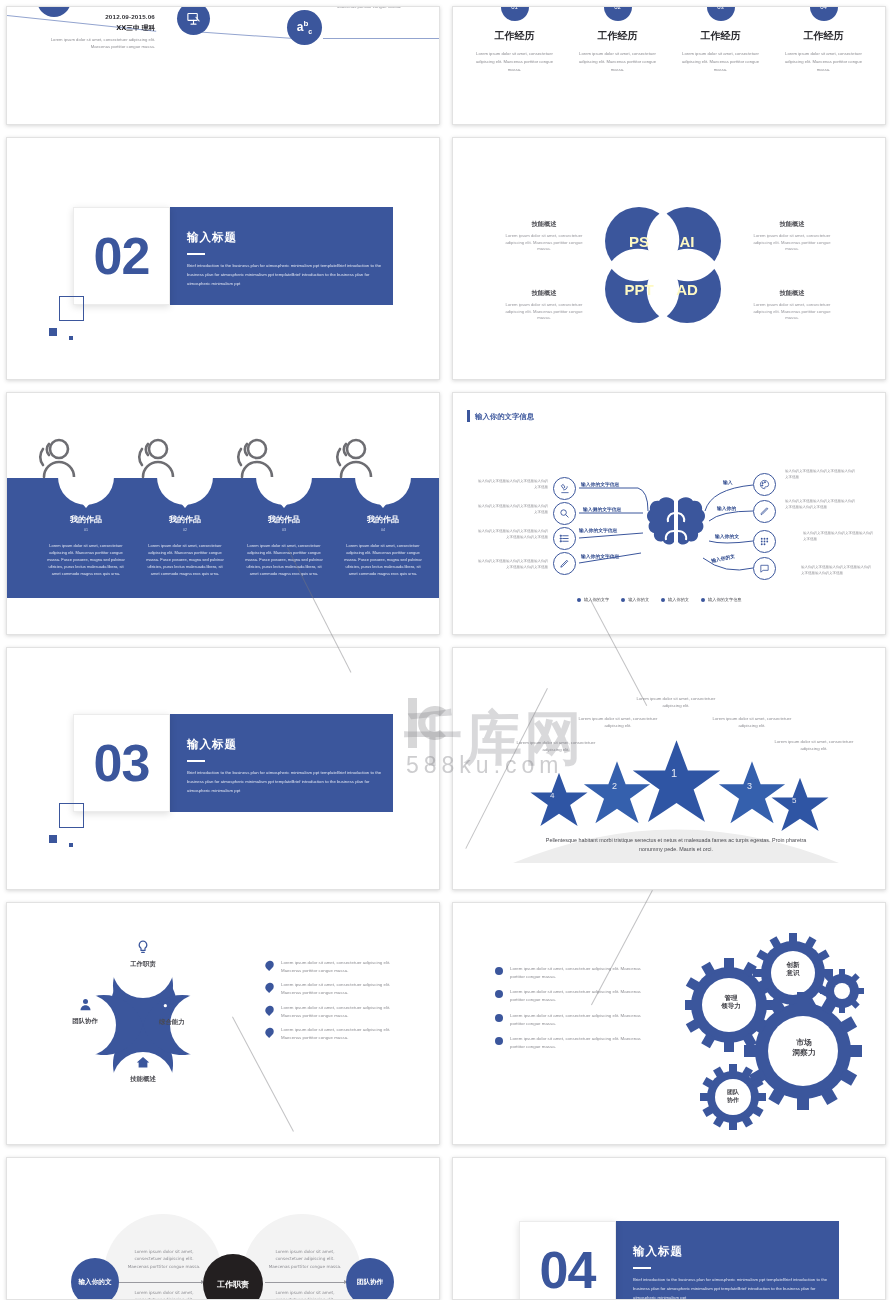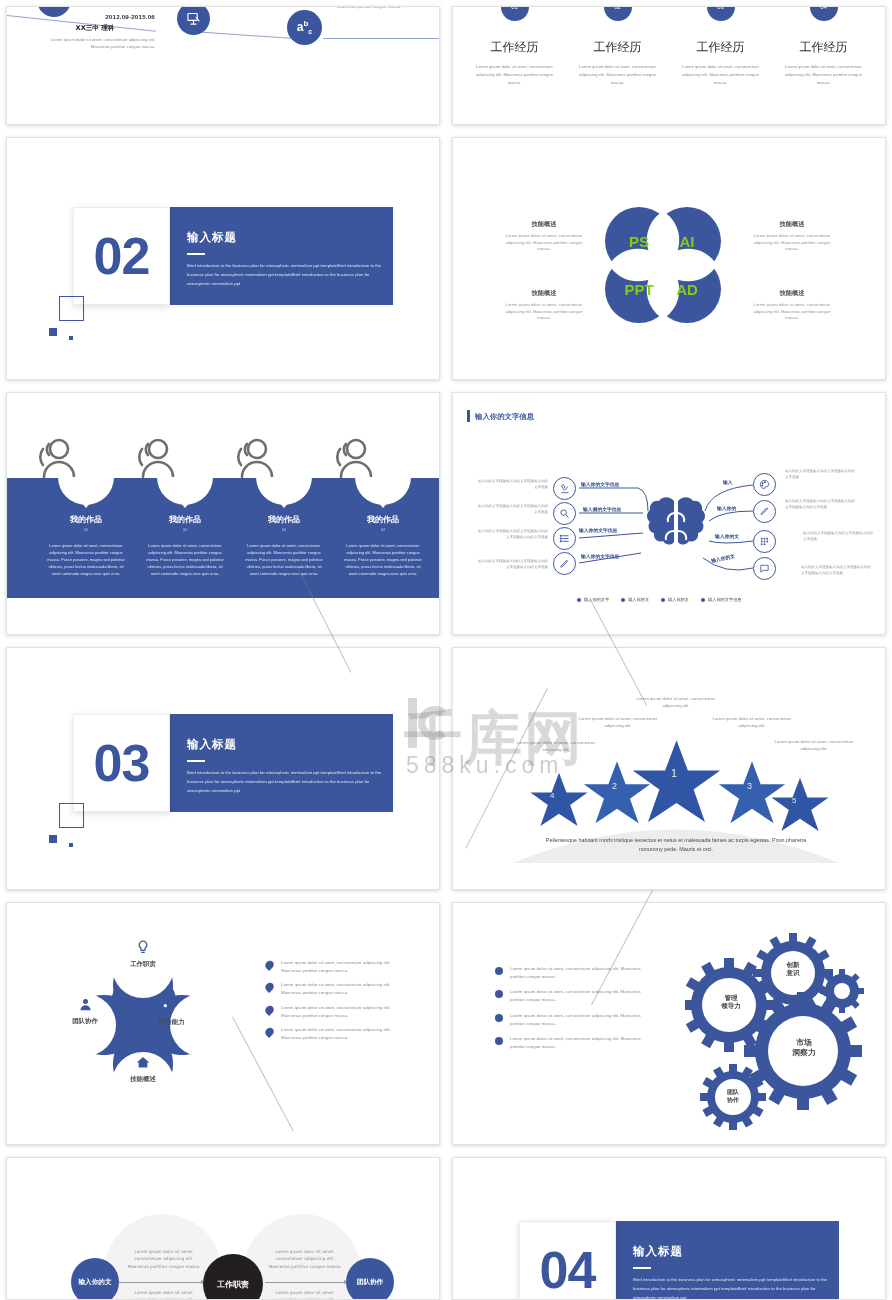--- a/index.html
+++ b/index.html
@@ -35,52 +35,52 @@
   .s1 { }
   .s1 .line { position:absolute; height:1px; background:#93a4cf; }
   .s1 .node {
     position:absolute; border-radius:50%;
     background:#3b569c; color:#fff;
     display:flex; align-items:center; justify-content:center;
     font-size:11px; font-weight:bold;
   }
   .s1 .blk { position:absolute; }
   .s1 .date { font-size:6.2px; color:#2e2e33; font-weight:bold; letter-spacing:.2px; }
-  .s1 .school { font-size:6.6px; color:#1a1a1f; font-weight:bold; margin-top:4px;text-align:center; }
+  .s1 .school { font-size:6.6px; color:#1a1a1f; font-weight:bold; margin-top:4px; }
   .s1 .desc { font-size:4.2px; color:#8d8d92; line-height:1.6; margin-top:4px; width:90px; }
 
   
   .s2cols { position:absolute; top:-14px; left:10px; right:10px; display:flex; }
   .s2col { flex:1; text-align:center; padding:0 6px; }
   .s2 .badge {
     width:28px; height:28px; border-radius:50%;
     background:#3b569c; color:#fff; font-size:6px;
     margin:0 auto; display:flex; align-items:center; justify-content:center;
   }
-  .s2 .t { font-size:12px; font-weight:normal; color:#2b2b30; margin-top:18px; }
+  .s2 .t { font-size:10px; font-weight:bold; color:#2b2b30; margin-top:8px; }
   .s2 .d { font-size:4.2px; color:#8d8d92; line-height:1.85; margin-top:7px; }
   .sec-num {
     position:absolute; background:#fff; border:1px solid #ececec;
     box-shadow:0 2px 7px rgba(0,0,0,0.13);
     display:flex; align-items:center; justify-content:center;
     color:#3b569c; font-size:52px; font-weight:bold; letter-spacing:-1px;
     font-family:"Liberation Sans",sans-serif;
   }
   .sec-bar { position:absolute; background:#3b569c; }
   .sec-title { position:absolute; color:#fff; font-size:11.5px; font-weight:bold; letter-spacing:1px; }
   .sec-rule { position:absolute; width:18px; height:1.5px; background:#fff; }
   .sec-body { position:absolute; color:#dfe4f2; font-size:4.3px; line-height:2.05; }
   .deco-sq-o { position:absolute; border:1.4px solid #3b569c; }
   .deco-sq-f { position:absolute; background:#3b569c; }
 
   
   .petal4 { position:absolute; width:116px; height:116px; }
   .petal4 .c {
     position:absolute; width:68px; height:68px; border-radius:50%;
-    background:#3b569c; color:#84cc16; display:flex; align-items:center; justify-content:center;
+    background:#3b569c; color:#fef9c3; display:flex; align-items:center; justify-content:center;
     font-size:15px; font-weight:bold; mix-blend-mode:normal;
   }
   .petal4 .c.tl { left:0; top:0; }
   .petal4 .c.tr { right:0; top:0; }
   .petal4 .c.bl { left:0; bottom:0; }
   .petal4 .c.br { right:0; bottom:0; }
   .petal4 .c span { position:relative; z-index:3; }
   .skill-t { font-size:6.2px; font-weight:bold; color:#4a4a50; }
   .skill-d { font-size:4.2px; color:#95959b; line-height:1.6; margin-top:4px; }
 

